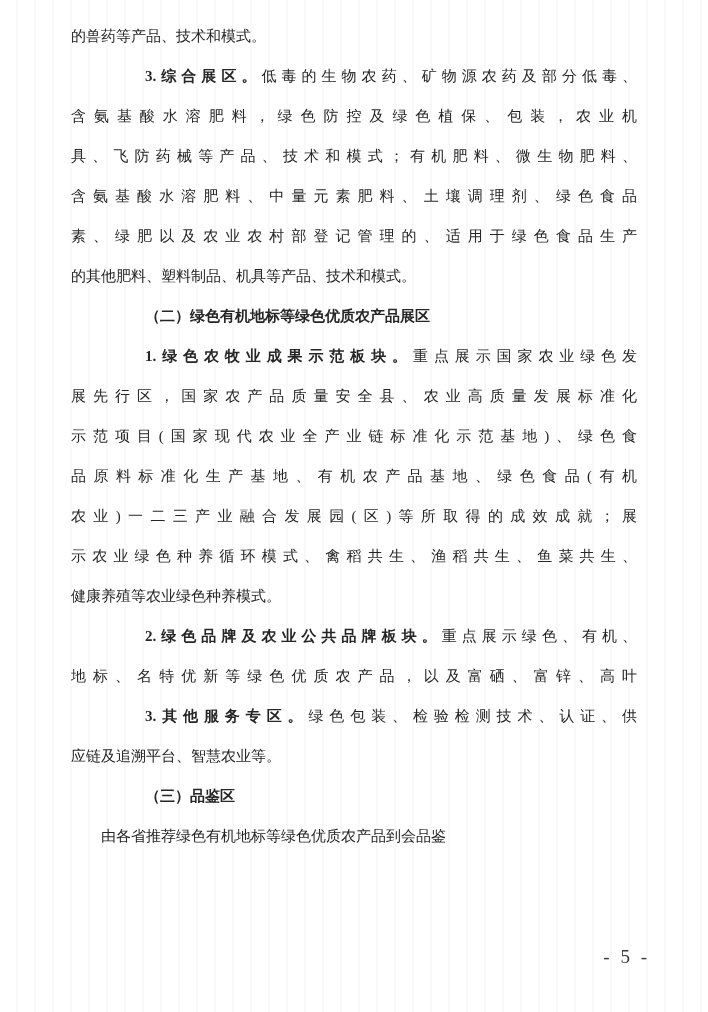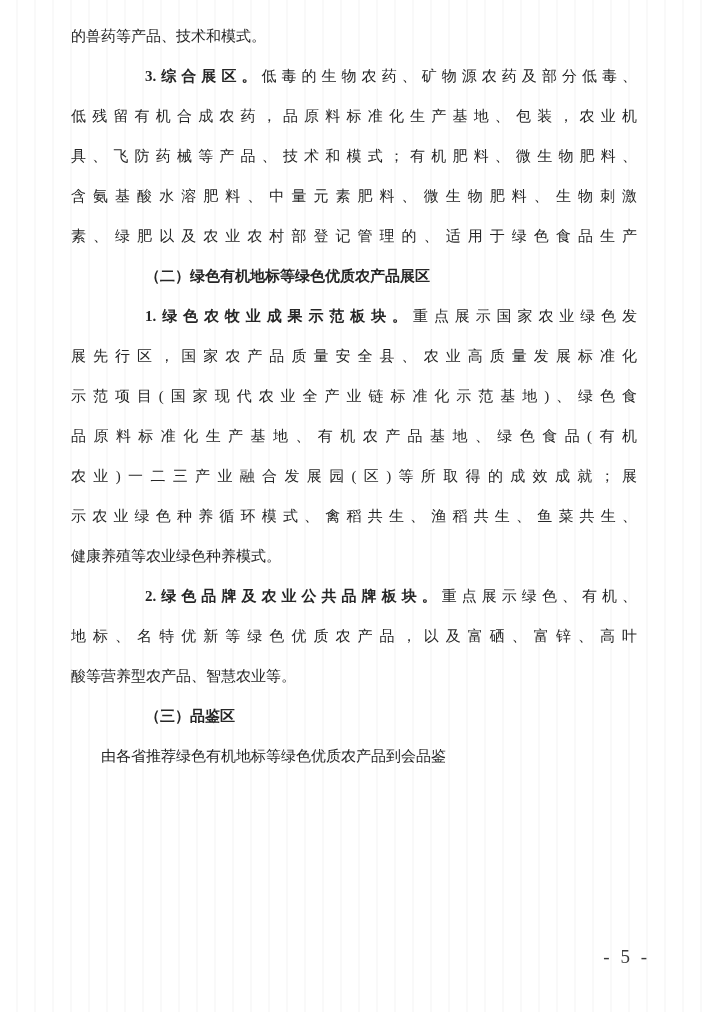--- a/index.html
+++ b/index.html
@@ -61,32 +61,34 @@
     font-family: "Liberation Serif", "DejaVu Serif", serif;
   }
 </style>
 </head>
 <body>
 
 <div class="page">
   <div class="text-block" id="text-block">
       <div class="line"><span class="seg-r">的兽药等产品、技术和模式。</span></div>
       <div class="line fill indent"><span class="seg-b">3.综合展区。</span><span class="seg-r">低毒的生物农药、矿物源农药及部分低毒、</span></div>
-      <div class="line fill"><span class="seg-r">低残留有机合成农药，品原料标准化生产基地、包装，农业机</span></div>
+      <div class="line fill"><span class="seg-r">含氨基酸水溶肥料，绿色防控及绿色植保、包装，农业机</span></div>
       <div class="line fill"><span class="seg-r">具、飞防药械等产品、技术和模式；有机肥料、微生物肥料、</span></div>
-      <div class="line fill"><span class="seg-r">含氨基酸水溶肥料、中量元素肥料、微生物肥料、生物刺激</span></div>
+      <div class="line fill"><span class="seg-r">含氨基酸水溶肥料、中量元素肥料、土壤调理剂、绿色食品</span></div>
       <div class="line fill"><span class="seg-r">素、绿肥以及农业农村部登记管理的、适用于绿色食品生产</span></div>
+      <div class="line"><span class="seg-r">的其他肥料、塑料制品、机具等产品、技术和模式。</span></div>
       <div class="line indent"><span class="seg-b">（二）绿色有机地标等绿色优质农产品展区</span></div>
       <div class="line fill indent"><span class="seg-b">1.绿色农牧业成果示范板块。</span><span class="seg-r">重点展示国家农业绿色发</span></div>
       <div class="line fill"><span class="seg-r">展先行区，国家农产品质量安全县、农业高质量发展标准化</span></div>
       <div class="line fill"><span class="seg-r">示范项目(国家现代农业全产业链标准化示范基地)、绿色食</span></div>
       <div class="line fill"><span class="seg-r">品原料标准化生产基地、有机农产品基地、绿色食品(有机</span></div>
       <div class="line fill"><span class="seg-r">农业)一二三产业融合发展园(区)等所取得的成效成就；展</span></div>
       <div class="line fill"><span class="seg-r">示农业绿色种养循环模式、禽稻共生、渔稻共生、鱼菜共生、</span></div>
       <div class="line"><span class="seg-r">健康养殖等农业绿色种养模式。</span></div>
       <div class="line fill indent"><span class="seg-b">2.绿色品牌及农业公共品牌板块。</span><span class="seg-r">重点展示绿色、有机、</span></div>
       <div class="line fill"><span class="seg-r">地标、名特优新等绿色优质农产品，以及富硒、富锌、高叶</span></div>
-      <div class="line"><span class="seg-r">酸等营养型农产品、智慧农业等。</span></div>
+      <div class="line fill indent"><span class="seg-b">3.其他服务专区。</span><span class="seg-r">绿色包装、检验检测技术、认证、供</span></div>
+      <div class="line"><span class="seg-r">应链及追溯平台、智慧农业等。</span></div>
       <div class="line indent"><span class="seg-b">（三）品鉴区</span></div>
       <div class="line indent"><span class="seg-r">由各省推荐绿色有机地标等绿色优质农产品到会品鉴</span></div>
     </div>
   <div class="page-number">- 5 -</div>
 </div>
 
 </body></html>

